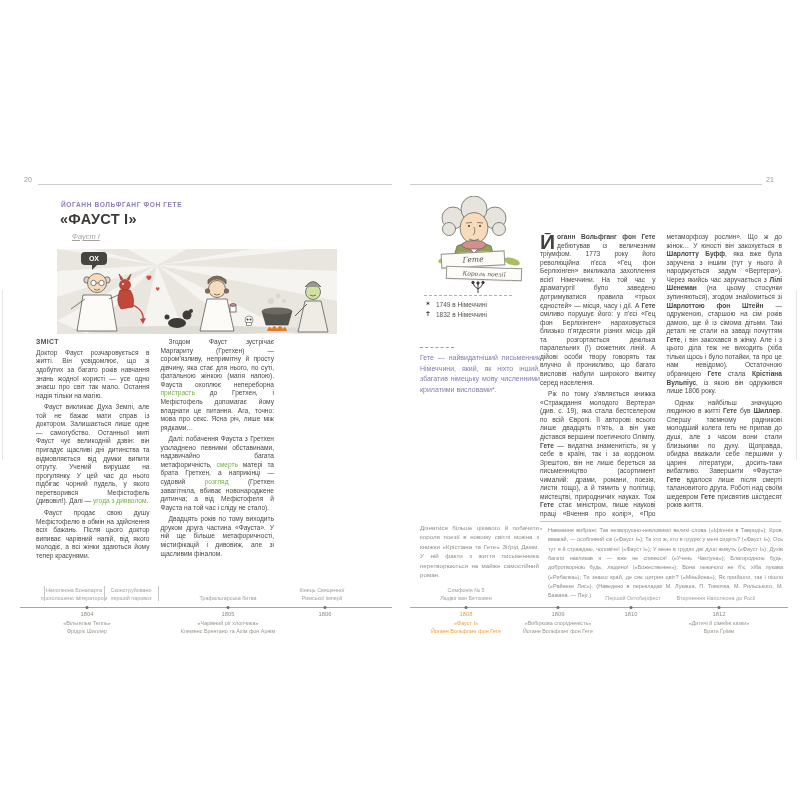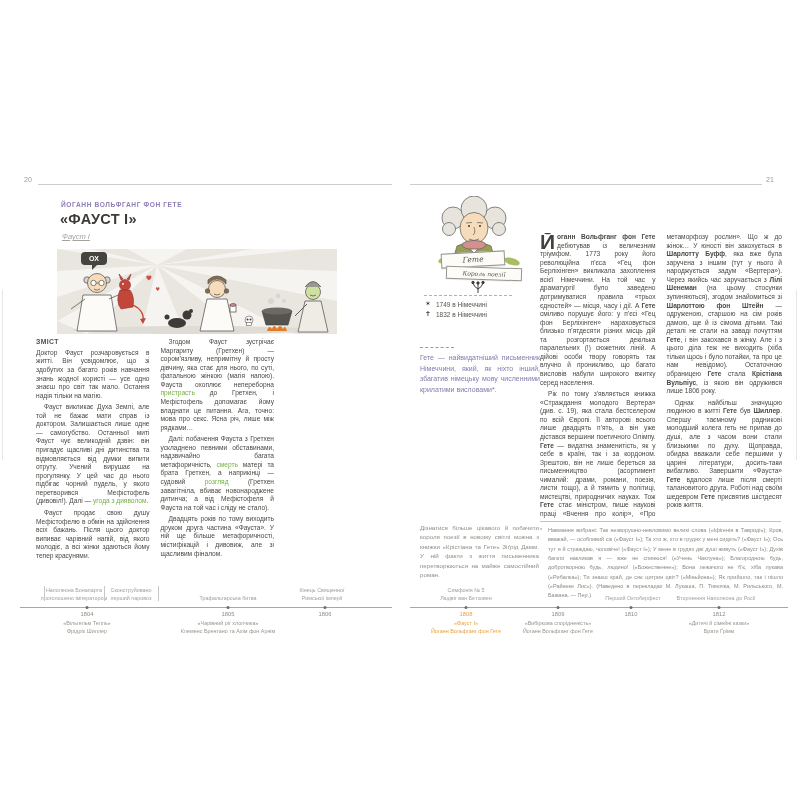--- a/index.html
+++ b/index.html
@@ -44,21 +44,21 @@
 <body>
 
 <div class="abs edge" style="left:2px;top:290px;height:170px;"></div>
 <div class="abs edge" style="left:796px;top:290px;height:170px;"></div>
 
 <div class="abs pagenum" style="left:24px;top:176px;">20</div>
 <div class="abs rule" style="left:38px;top:184px;width:354px;"></div>
 
 <div class="abs kicker" style="left:61px;top:201px;">ЙОГАНН ВОЛЬФГАНГ ФОН ГЕТЕ</div>
 <div class="abs btitle" style="left:60px;top:211px;">«ФАУСТ І»</div>
-<div class="abs subtitle" style="left:62px;top:232px;text-decoration:underline;">Фауст І</div>
+<div class="abs subtitle" style="left:72px;top:232px;text-decoration:underline;">Фауст І</div>
 
 <svg class="abs" style="left:57px;top:249px;" width="280" height="85" viewBox="0 0 280 85">
   <rect width="280" height="85" fill="#e9e6e0"></rect>
   <g fill="#f6f4f0">
     <polygon points="100,16 0,0 34,0"></polygon>
     <polygon points="100,16 70,0 130,0"></polygon>
     <polygon points="100,16 196,0 252,0"></polygon>
     <polygon points="100,16 280,22 280,52"></polygon>
     <polygon points="100,16 238,85 186,85"></polygon>
     <polygon points="100,16 128,85 84,85"></polygon>

